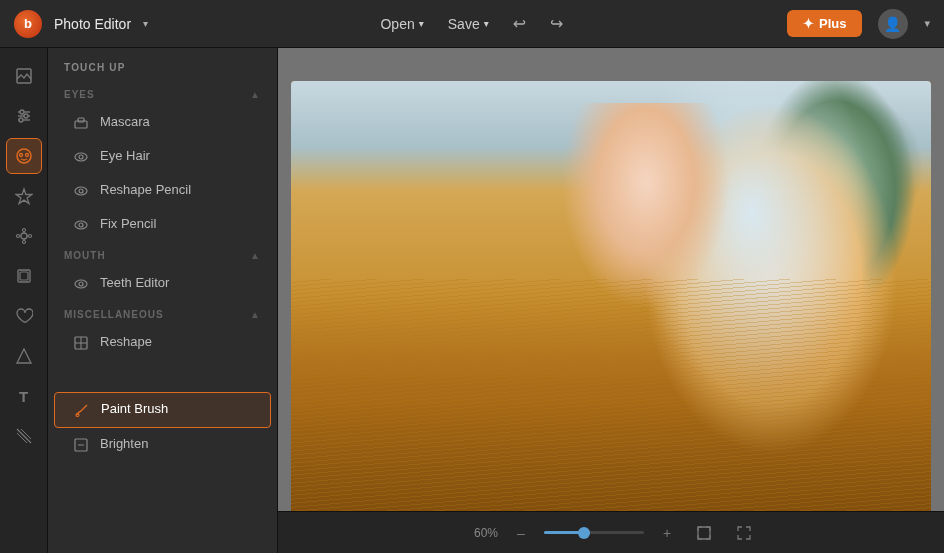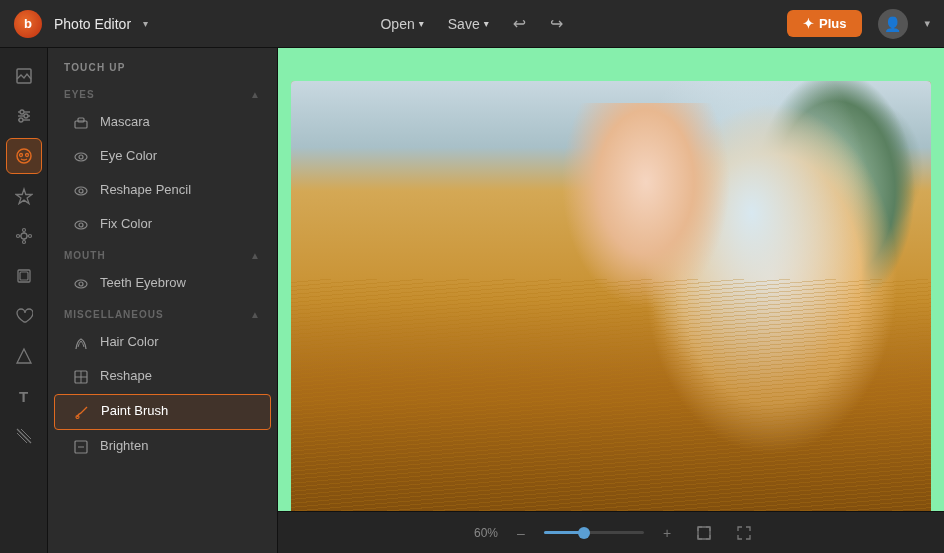--- a/index.html
+++ b/index.html
@@ -131,31 +131,32 @@
       display: flex; align-items: flex-start; gap: 10px;
       padding: 8px 18px;
       color: #bbb; font-size: 13px;
       cursor: pointer; border-radius: 4px;
       margin: 0 6px;
     }
     .menu-item.selected {
       background: rgba(224,106,32,0.12);
       border: 1.5px solid #e06a20;
       color: #fff;
+      margin-top: 32px;
     }
     .menu-item .item-icon {
       width: 18px; height: 18px;
       display: flex; align-items: center; justify-content: center;
       flex-shrink: 0; color: #888; font-size: 14px;
     }
 
     
     .canvas-area {
       flex: 1;
-      background: #86efac;
+      background: #737373;
       display: flex;
       flex-direction: column;
       align-items: center;
       justify-content: center;
       position: relative;
       overflow: hidden;
     }
 
     .photo-frame {
       width: 640px;
@@ -360,72 +361,63 @@
         </span>
         <span>Mascara</span>
       </div>
       <div class="menu-item">
         <span class="item-icon">
           <svg width="16" height="16" viewBox="0 0 16 16" fill="none">
             <ellipse cx="8" cy="8" rx="6" ry="4" stroke="#888" stroke-width="1.2"></ellipse>
             <circle cx="8" cy="8" r="2" stroke="#888" stroke-width="1.2"></circle>
           </svg>
         </span>
-        <span>Eye Color</span>
+        <span>Eye Hair</span>
       </div>
       <div class="menu-item">
         <span class="item-icon">
           <svg width="16" height="16" viewBox="0 0 16 16" fill="none">
             <ellipse cx="8" cy="8" rx="6" ry="4" stroke="#888" stroke-width="1.2"></ellipse>
             <circle cx="8" cy="8" r="2" stroke="#888" stroke-width="1.2"></circle>
           </svg>
         </span>
         <span>Reshape Pencil</span>
       </div>
       <div class="menu-item">
         <span class="item-icon">
           <svg width="16" height="16" viewBox="0 0 16 16" fill="none">
             <ellipse cx="8" cy="8" rx="6" ry="4" stroke="#888" stroke-width="1.2"></ellipse>
             <circle cx="8" cy="8" r="2" stroke="#888" stroke-width="1.2"></circle>
           </svg>
         </span>
-        <span>Fix Color</span>
+        <span>Fix Pencil</span>
       </div>
     </div>
 
     <div class="section-header">
       <span>MOUTH</span>
       <span class="toggle">▲</span>
     </div>
     <div>
       <div class="menu-item">
         <span class="item-icon">
           <svg width="16" height="16" viewBox="0 0 16 16" fill="none">
             <ellipse cx="8" cy="8" rx="6" ry="4" stroke="#888" stroke-width="1.2"></ellipse>
             <circle cx="8" cy="8" r="2" stroke="#888" stroke-width="1.2"></circle>
           </svg>
         </span>
-        <span>Teeth Eyebrow</span>
+        <span>Teeth Editor</span>
       </div>
     </div>
 
     <div class="section-header">
       <span>MISCELLANEOUS</span>
       <span class="toggle">▲</span>
     </div>
     <div>
-      <div class="menu-item">
-        <span class="item-icon">
-          <svg width="16" height="16" viewBox="0 0 16 16" fill="none">
-            <path d="M3 14 Q4 6 8 4 Q12 6 13 14" stroke="#888" stroke-width="1.3" fill="none"></path>
-            <path d="M5 12 Q6 8 8 6 Q10 8 11 12" stroke="#888" stroke-width="1" fill="none"></path>
-          </svg>
-        </span>
-        <span>Hair Color</span>
-      </div>
       <div class="menu-item">
         <span class="item-icon">
           <svg width="16" height="16" viewBox="0 0 16 16" fill="none">
             <rect x="2" y="2" width="12" height="12" rx="1" stroke="#888" stroke-width="1.2"></rect>
             <line x1="8" y1="2" x2="8" y2="14" stroke="#888" stroke-width="1"></line>
             <line x1="2" y1="8" x2="14" y2="8" stroke="#888" stroke-width="1"></line>
           </svg>
         </span>
         <span>Reshape</span>
       </div>

